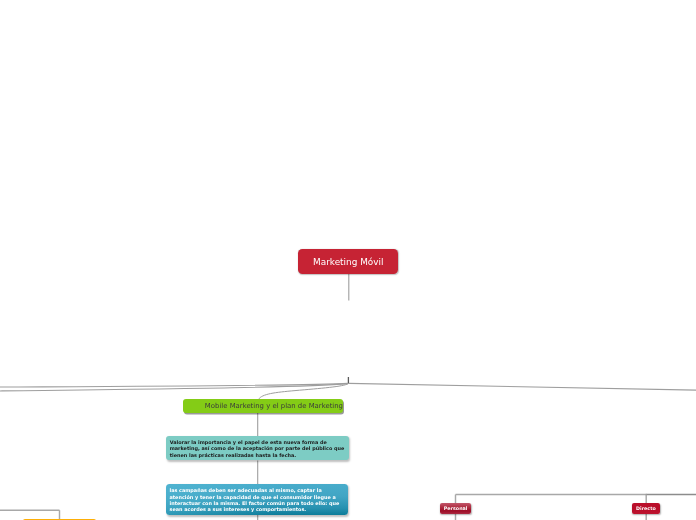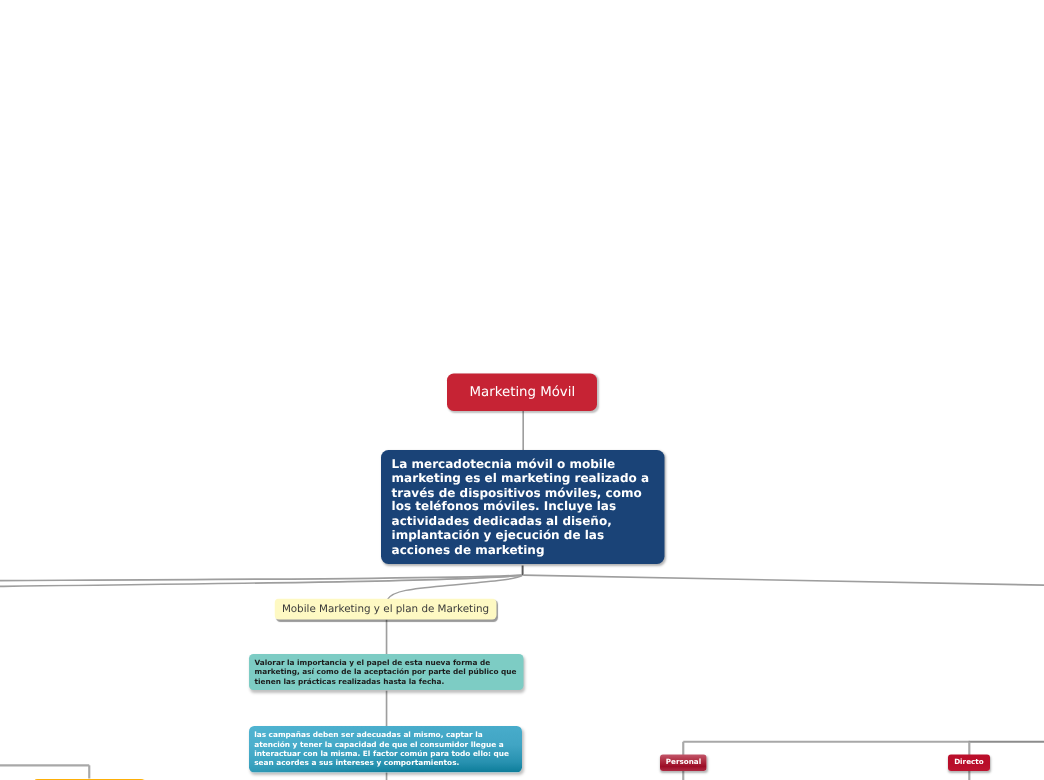--- a/index.html
+++ b/index.html
@@ -11,23 +11,23 @@
   .node{position:absolute;box-sizing:border-box;z-index:5;transform:translateZ(0);}
 
   .n-root{left:298.1px;top:248.8px;width:100.3px;height:25.6px;border-radius:4.5px;
     background:#c62334;color:#fff;font-weight:normal;font-size:8.9px;
     display:flex;align-items:center;justify-content:center;    box-shadow:0.7px 0.9px 1.2px rgba(0,0,0,0.25);}
 
   .n-def{left:254.4px;top:300px;width:188.4px;height:76.2px;border-radius:5px;
     background:#1a4377;color:#fff;font-weight:bold;font-size:8px;line-height:9.55px;
     padding:4.6px 6px 4px 6.7px;box-shadow:0.8px 1.1px 1.6px rgba(0,0,0,0.30);}
 
-  .n-plan{left:183px;top:399px;width:148px;height:14px;border-radius:3px;
-    background:#fef9c3;color:#3b3b3b;font-size:6.9px;
-    display:flex;align-items:center;justify-content:center;
+  .n-plan{left:183px;top:399px;width:160px;height:14px;border-radius:3px;
+    background:#84cc16;color:#3b3b3b;font-size:6.9px;
+    display:flex;align-items:center;justify-content:flex-end;
     box-shadow:1px 1.5px 0.6px rgba(0,0,0,0.40);}
 
   .n-val{left:165.9px;top:436px;width:183.2px;height:24.1px;border-radius:3px;
     background:#7dccc4;color:#1c1c1c;font-weight:bold;font-size:4.9px;line-height:6.3px;
     padding:3.2px 3.8px;box-shadow:1px 1.5px 2px rgba(0,0,0,0.25);}
 
   .n-camp{left:165.7px;top:484.1px;width:182.1px;height:31px;border-radius:3.5px;
     background:linear-gradient(112deg, rgba(86,186,214,0.52) 0%, rgba(86,186,214,0.0) 62%), linear-gradient(180deg,#48accb 0%,#41a5c4 40%,#2791b0 78%,#0c7c99 100%);
     color:#fff;font-weight:bold;font-size:4.9px;line-height:6.3px;
     padding:3.2px 3.8px;box-shadow:1px 1.5px 2px rgba(0,0,0,0.25);}
@@ -71,21 +71,20 @@
       <path d="M646.2 513.8 L646.2 521" stroke="#a8a8a8" stroke-width="1.45"></path>
       <path d="M-5 510.2 L59.5 510.2" stroke="#a8a8a8" stroke-width="1.45"></path>
       <path d="M59.5 510.2 L59.5 519" stroke="#a8a8a8" stroke-width="1.45"></path>
     </g>
   </svg>
 
   <div class="node n-root">
     <span>Marketing Móvil</span>
   </div>
 
-  <div class="node n-def">La mercadotecnia móvil o mobile marketing es el marketing realizado a través de dispositivos móviles, como los teléfonos móviles. Incluye las actividades dedicadas al diseño, implantación y ejecución de las acciones de marketing</div>
 
   <div class="node n-plan">
     <span>Mobile Marketing y el plan de Marketing</span>
   </div>
 
   <div class="node n-val">Valorar la importancia y el papel de esta nueva forma de marketing, así como de la aceptación por parte del público que tienen las prácticas realizadas hasta la fecha.</div>
 
   <div class="node n-camp">las campañas deben ser adecuadas al mismo, captar la atención y tener la capacidad de que el consumidor llegue a interactuar con la misma. El factor común para todo ello: que sean acordes a sus intereses y comportamientos.</div>
 
   <div class="node n-pers">

